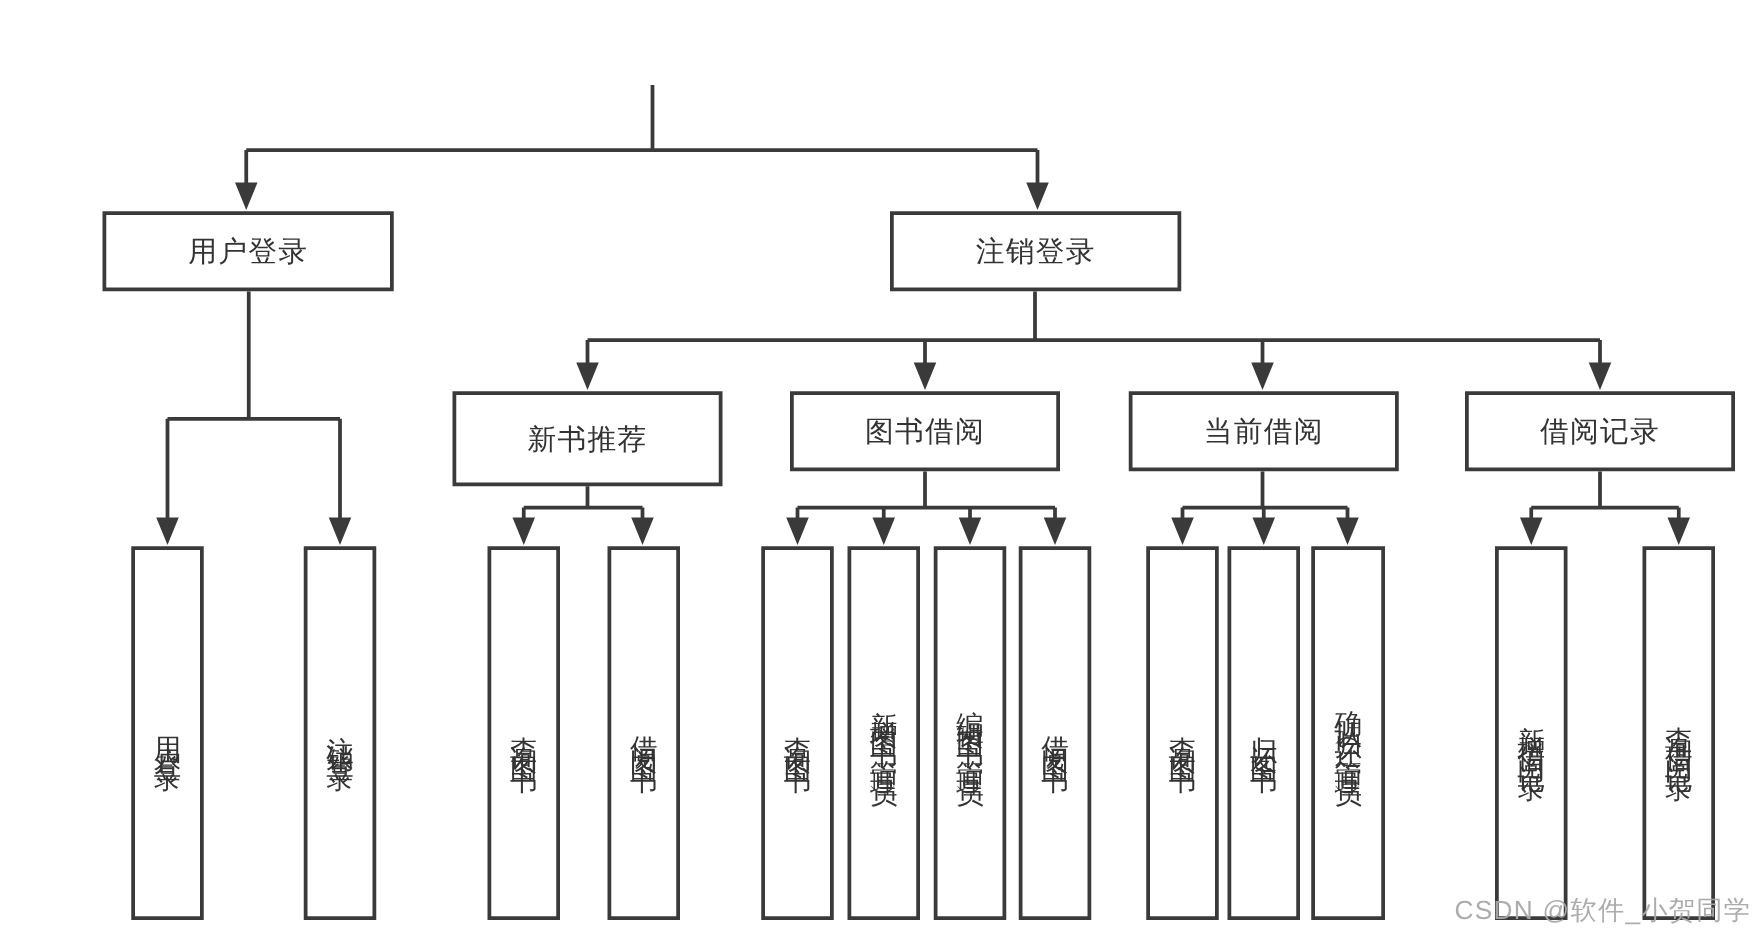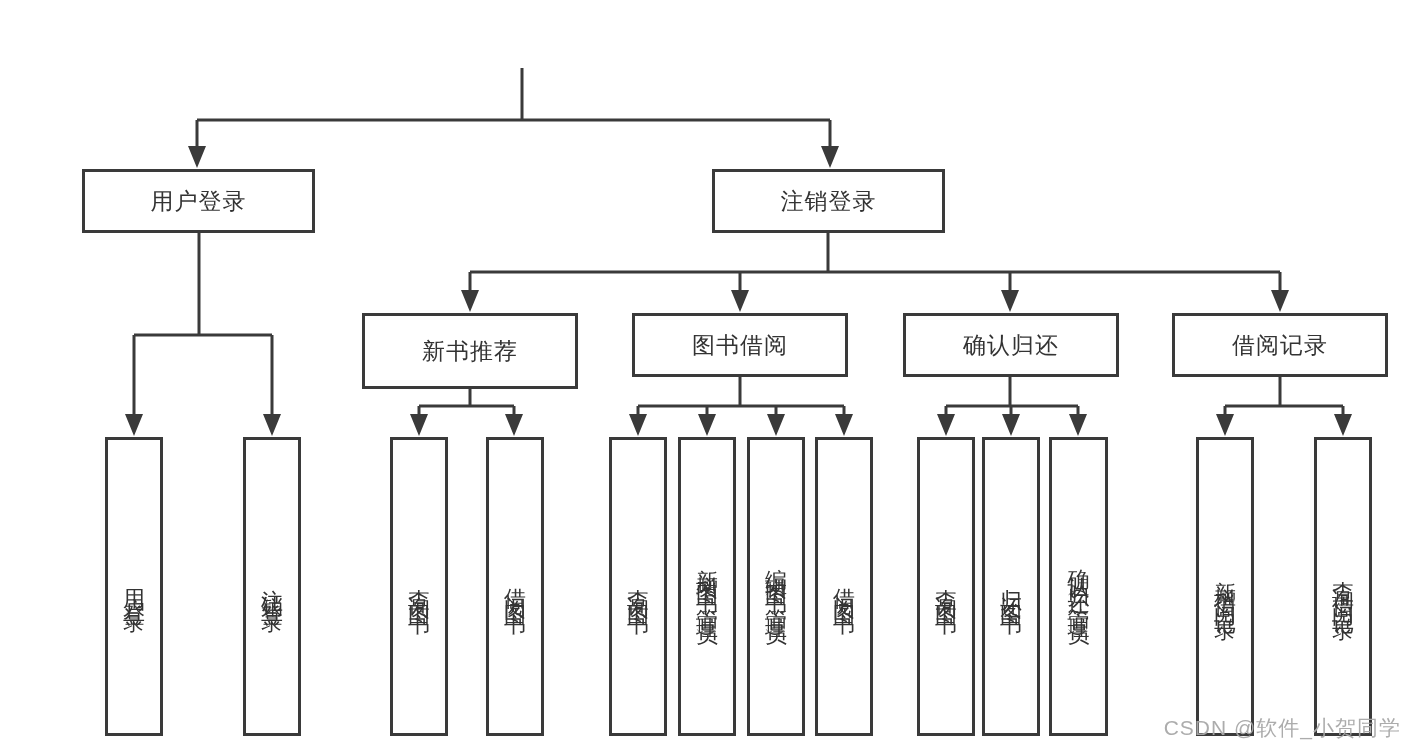--- a/index.html
+++ b/index.html
@@ -83,21 +83,21 @@
     <span>注销登录</span>
   </div>
 
   <div class="node hbox" style="left:362px;top:313px;width:216px;height:76px">
     <span>新书推荐</span>
   </div>
   <div class="node hbox" style="left:632px;top:313px;width:216px;height:64px">
     <span>图书借阅</span>
   </div>
   <div class="node hbox" style="left:903px;top:313px;width:216px;height:64px">
-    <span>确认归还</span>
+    <span>当前借阅</span>
   </div>
   <div class="node hbox" style="left:1172px;top:313px;width:216px;height:64px">
     <span>借阅记录</span>
   </div>
 
   <div class="node vbox" style="left:105px;top:437px;width:58px;height:299px">
     <span>用户登录</span>
   </div>
   <div class="node vbox" style="left:243px;top:437px;width:58px;height:299px">
     <span>注销登录</span>

